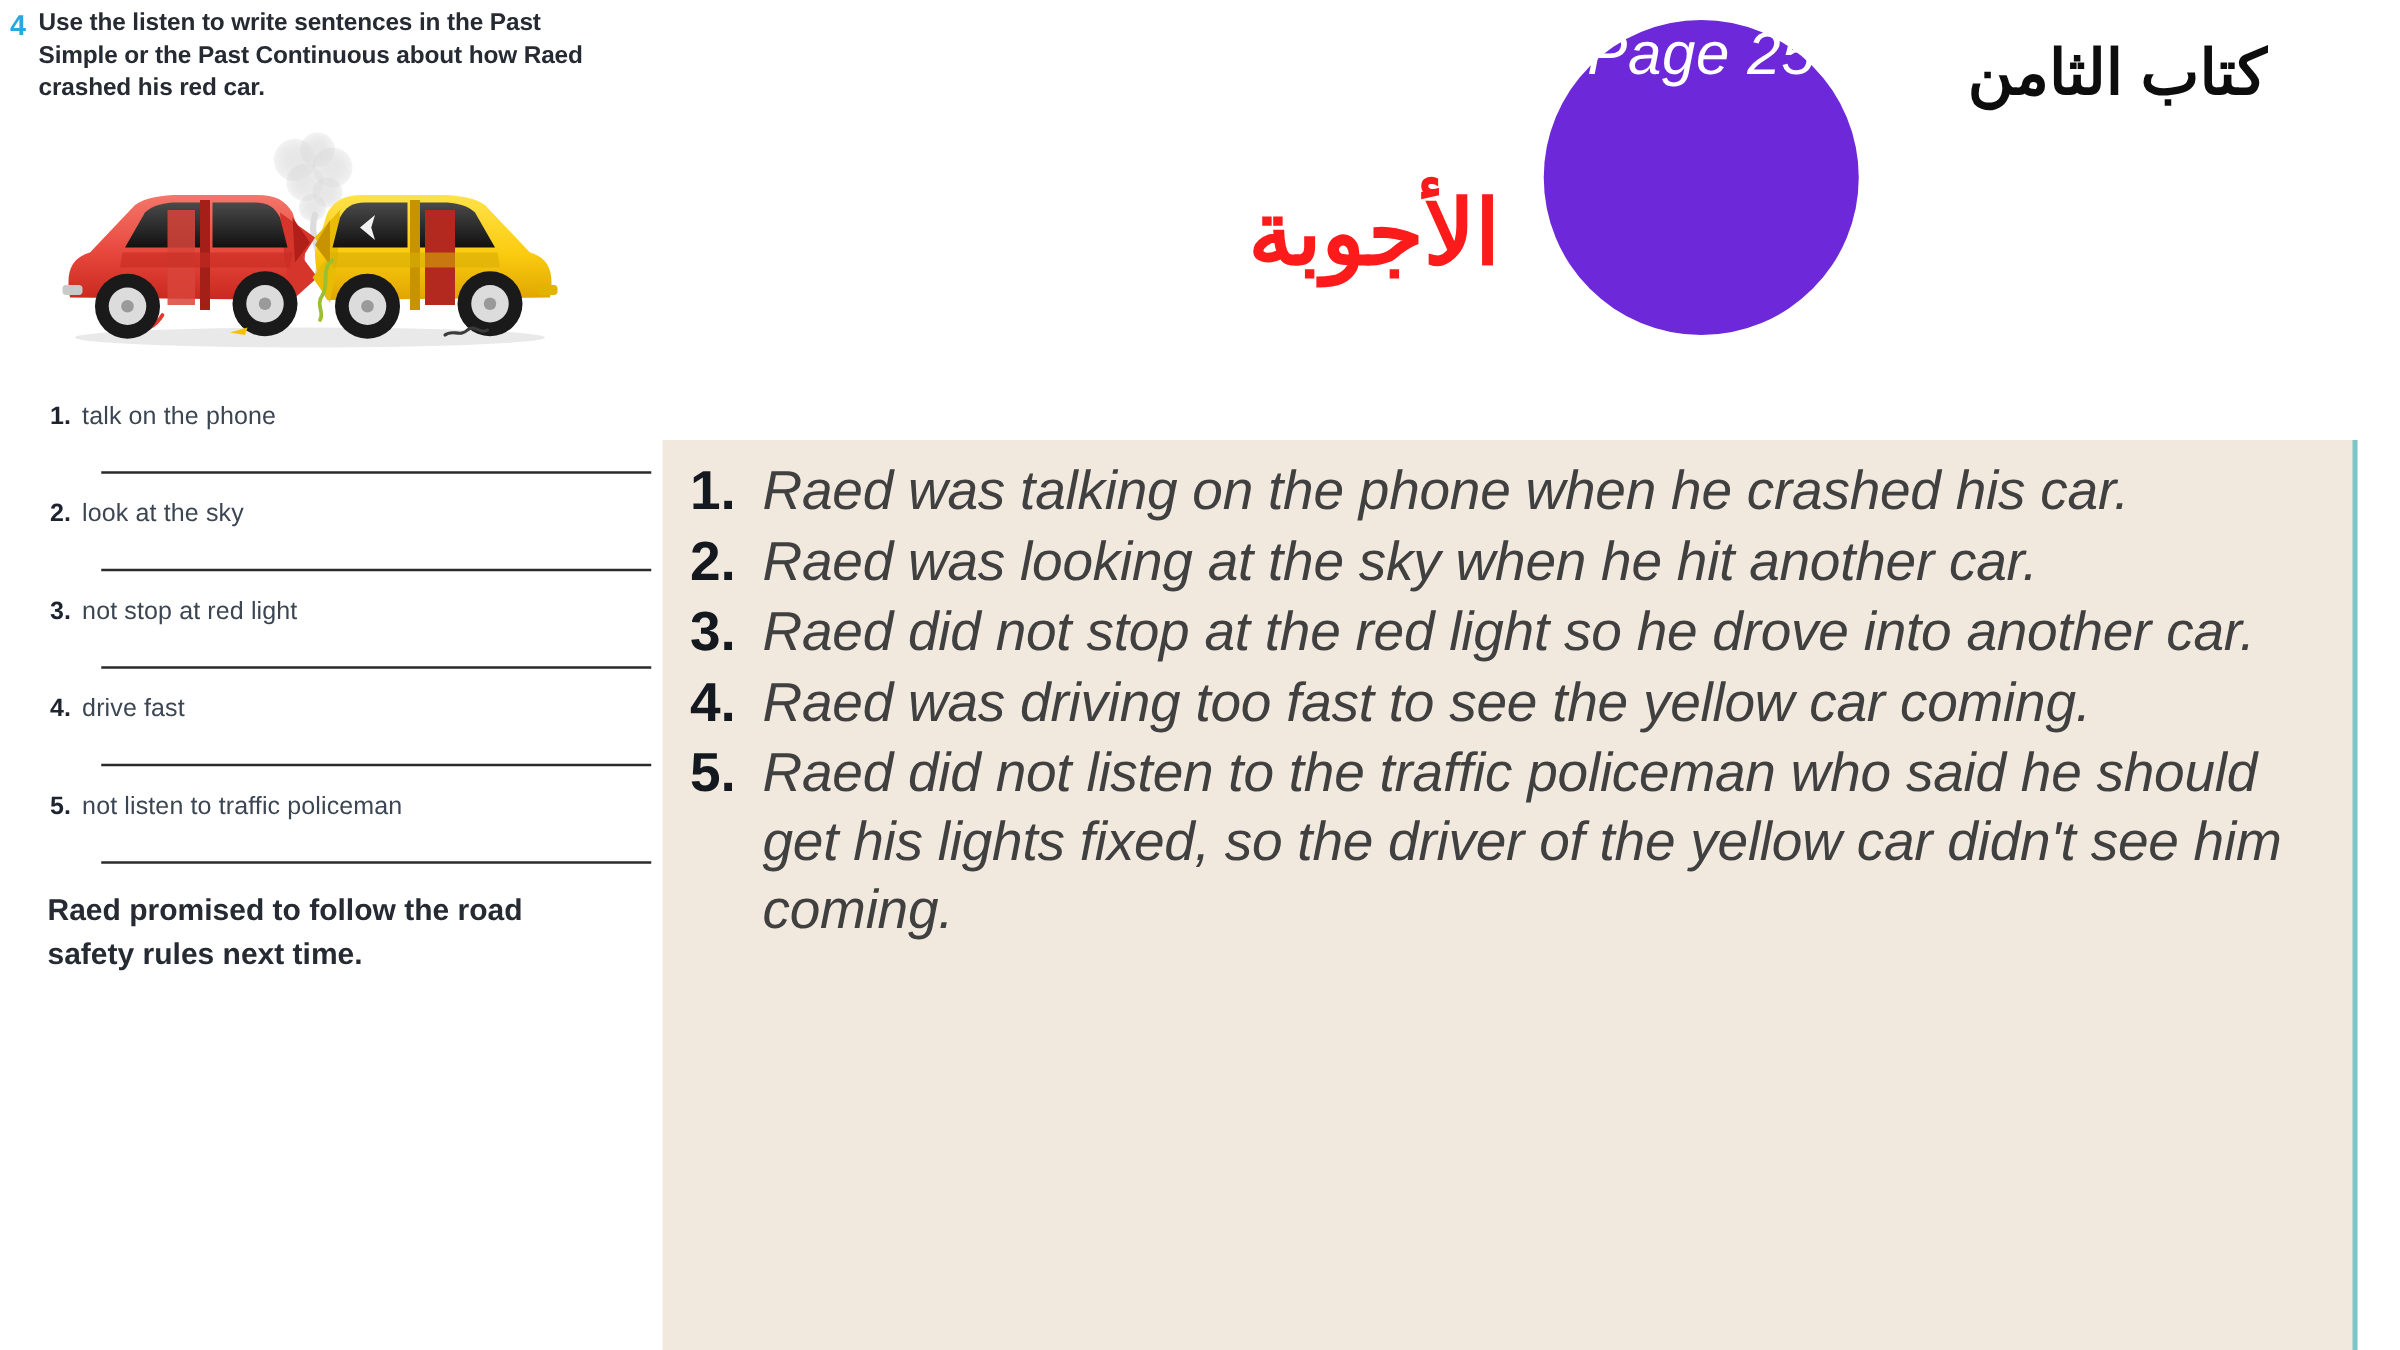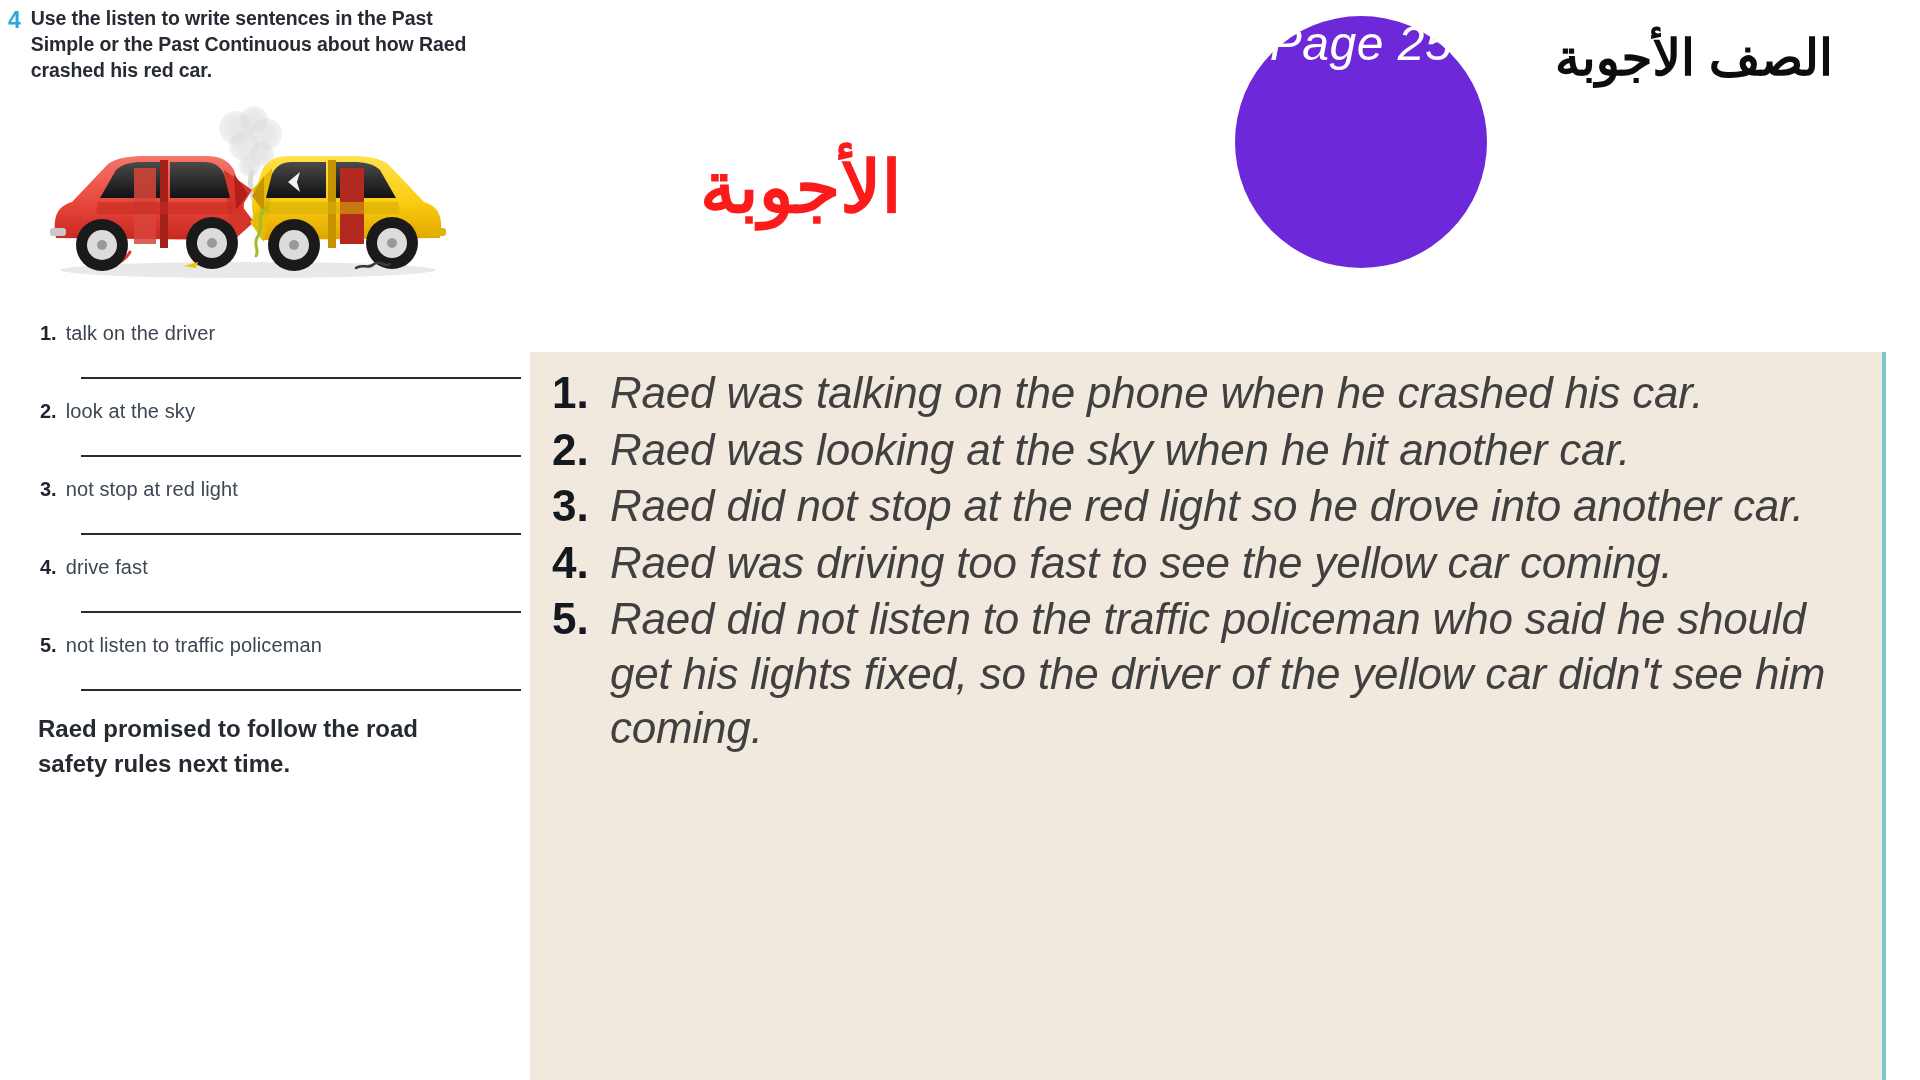--- a/index.html
+++ b/index.html
@@ -111,21 +111,21 @@
     color: #262b33;
     line-height: 1.45;
   }
 
   
   .answers-title {
     position: absolute;
     left: 700px;
     top: 148px;
     width: 500px;
-    text-align: left;
+    text-align: right;
     font-size: 72px;
     font-weight: bold;
     color: #fb1b1b;
     direction: rtl;
     line-height: 1.1;
     white-space: nowrap;
   }
 
   .page-badge {
     position: absolute;
@@ -309,21 +309,21 @@
         <path d="M146 168 L160 164 L158 170 Z" fill="#f2c200"></path>
         <path d="M318 170 C324 165 330 172 336 166 C342 161 346 170 352 166" stroke="#3a3a3a" stroke-width="2.5" fill="none" stroke-linecap="round"></path>
       </svg>
     </div>
 
     <div class="clue-list">
 
       <div class="clue-item">
         <div class="clue-row">
           <span class="clue-num">1.</span>
-          <span class="clue-label">talk on the driver</span>
+          <span class="clue-label">talk on the phone</span>
         </div>
         <div class="write-rule"></div>
       </div>
 
       <div class="clue-item">
         <div class="clue-row">
           <span class="clue-num">2.</span>
           <span class="clue-label">look at the sky</span>
         </div>
         <div class="write-rule"></div>
@@ -358,21 +358,21 @@
     <div class="promise-text">Raed promised to follow the road safety rules next time.</div>
   </div>
 
   <div class="answers-title">الأجوبة</div>
 
   <div class="page-badge">
     <span class="page-badge-label">Page 25</span>
   </div>
 
   <div class="book-meta">
-    <div class="book-meta-line">الصف الأجوبة</div>
+    <div class="book-meta-line">كتاب الثامن</div>
   </div>
 
   <div class="answer-panel">
 
     <div class="answer-item">
       <span class="answer-num">1.</span>
       <span class="answer-text">Raed was talking on the phone when he crashed his car.</span>
     </div>
 
     <div class="answer-item">

